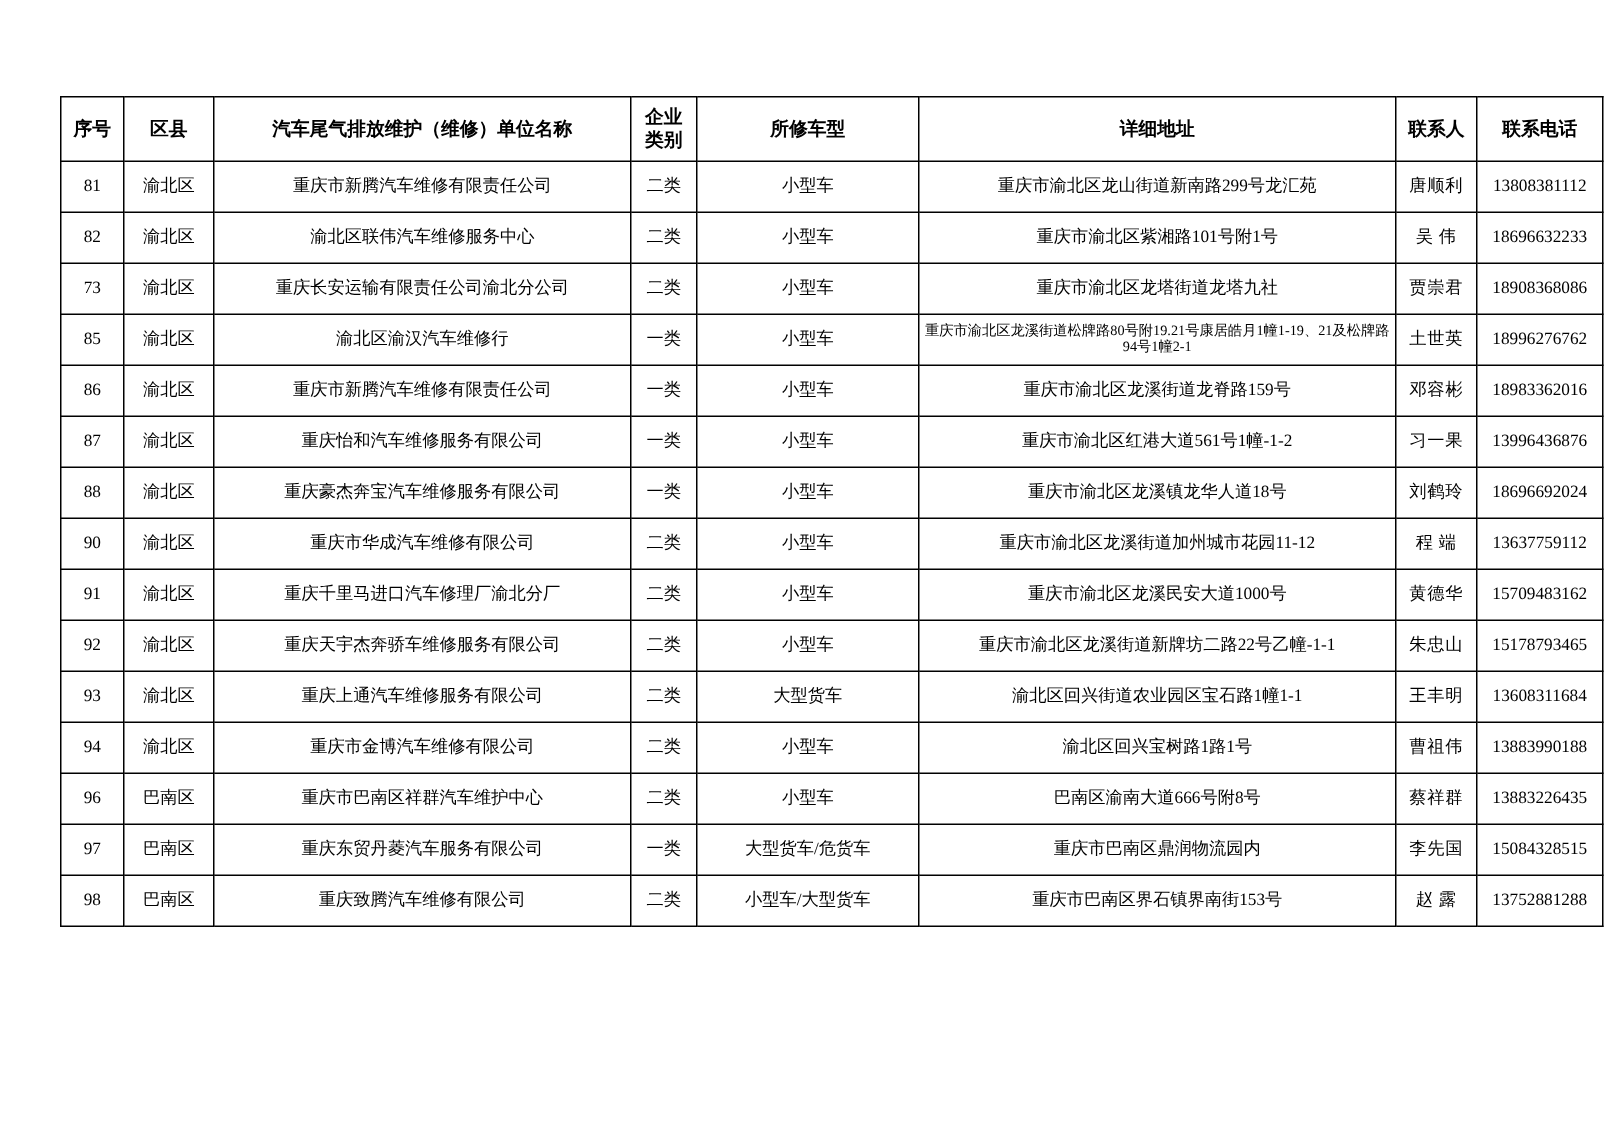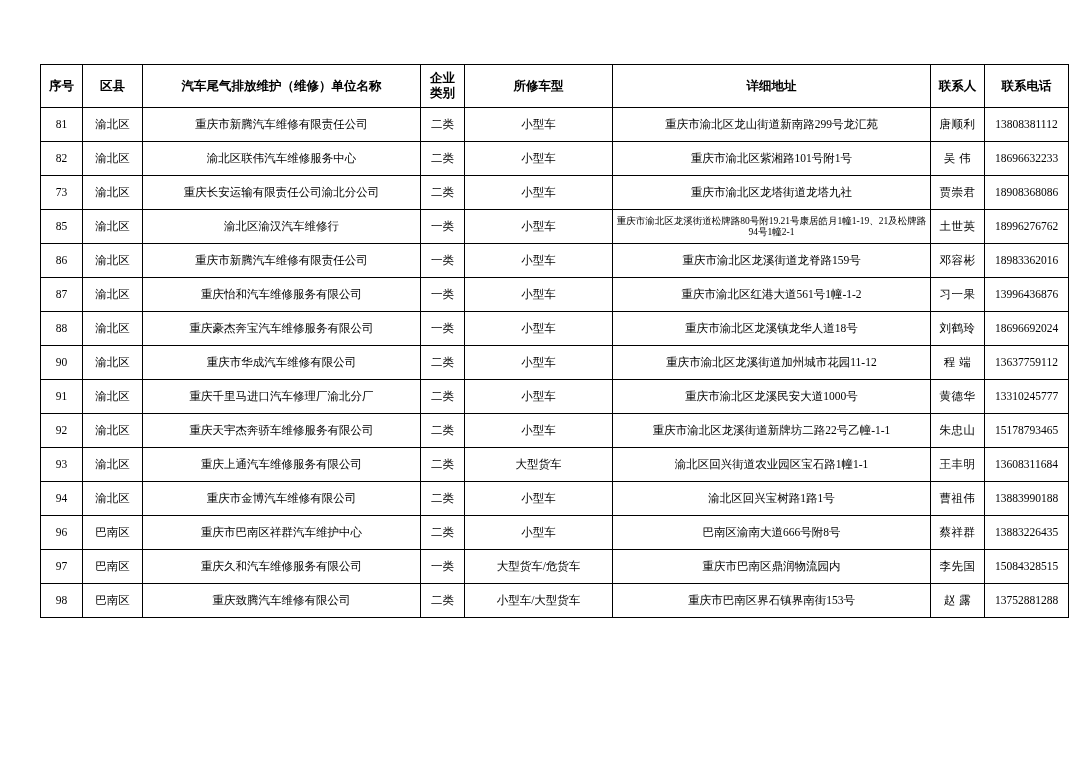--- a/index.html
+++ b/index.html
@@ -178,21 +178,21 @@
           <td class="cell-phone">13637759112</td>
         </tr>
         <tr>
           <td class="cell-seq">91</td>
           <td class="cell-district">渝北区</td>
           <td class="cell-name">重庆千里马进口汽车修理厂渝北分厂</td>
           <td class="cell-cat">二类</td>
           <td class="cell-vehicle">小型车</td>
           <td class="cell-address">重庆市渝北区龙溪民安大道1000号</td>
           <td class="cell-contact">黄德华</td>
-          <td class="cell-phone">13310245777</td>
+          <td class="cell-phone">15709483162</td>
         </tr>
         <tr>
           <td class="cell-seq">92</td>
           <td class="cell-district">渝北区</td>
           <td class="cell-name">重庆天宇杰奔骄车维修服务有限公司</td>
           <td class="cell-cat">二类</td>
           <td class="cell-vehicle">小型车</td>
           <td class="cell-address">重庆市渝北区龙溪街道新牌坊二路22号乙幢-1-1</td>
           <td class="cell-contact">朱忠山</td>
           <td class="cell-phone">15178793465</td>
@@ -223,21 +223,21 @@
           <td class="cell-name">重庆市巴南区祥群汽车维护中心</td>
           <td class="cell-cat">二类</td>
           <td class="cell-vehicle">小型车</td>
           <td class="cell-address">巴南区渝南大道666号附8号</td>
           <td class="cell-contact">蔡祥群</td>
           <td class="cell-phone">13883226435</td>
         </tr>
         <tr>
           <td class="cell-seq">97</td>
           <td class="cell-district">巴南区</td>
-          <td class="cell-name">重庆久和汽车维修服务有限公司</td>
+          <td class="cell-name">重庆东贸丹菱汽车服务有限公司</td>
           <td class="cell-cat">一类</td>
           <td class="cell-vehicle">大型货车/危货车</td>
           <td class="cell-address">重庆市巴南区鼎润物流园内</td>
           <td class="cell-contact">李先国</td>
           <td class="cell-phone">15084328515</td>
         </tr>
         <tr>
           <td class="cell-seq">98</td>
           <td class="cell-district">巴南区</td>
           <td class="cell-name">重庆致腾汽车维修有限公司</td>

